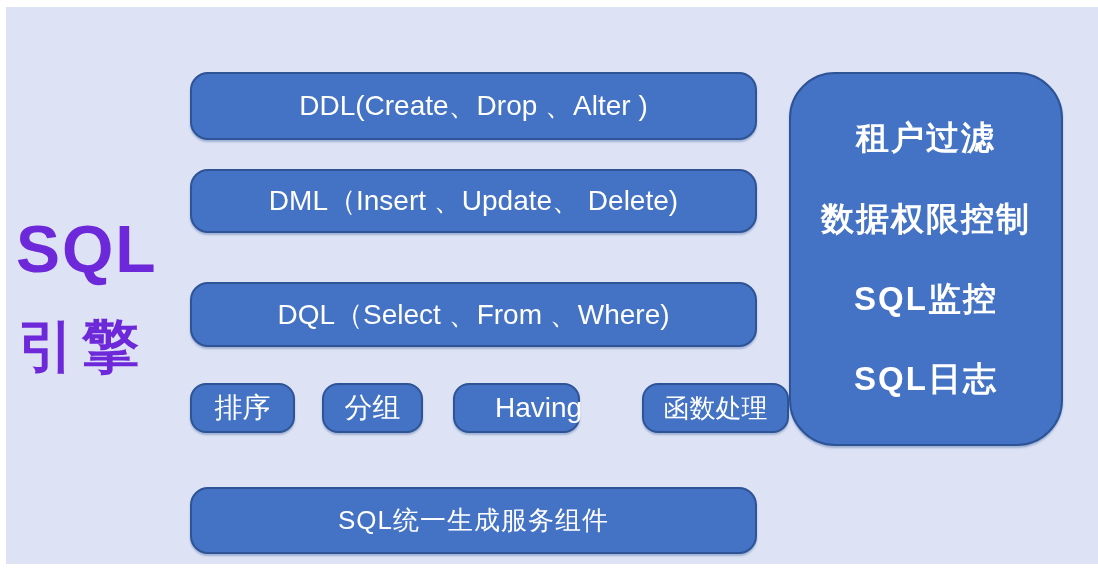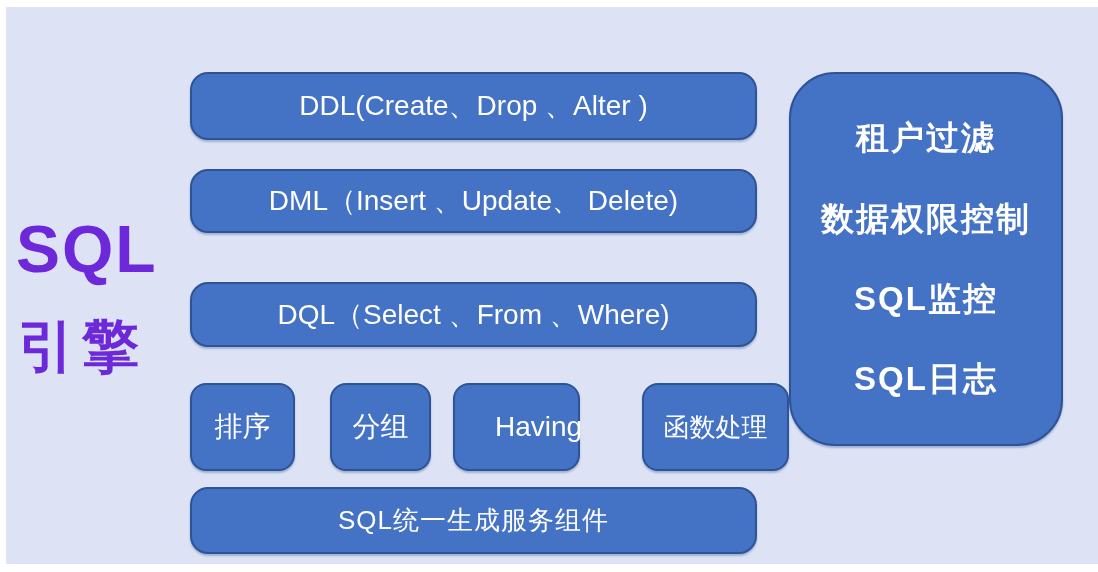--- a/index.html
+++ b/index.html
@@ -61,26 +61,26 @@
     width: 567px;
     height: 68px;
     font-size: 28px;
   }
   .box-ddl { top: 72px; }
   .box-dml { top: 169px; height: 64px; }
   .box-dql { top: 282px; height: 65px; }
   .box-bottom { top: 487px; height: 67px; font-size: 26px; letter-spacing: 1px; }
   .box-small {
     top: 383px;
-    height: 88px;
+    height: 50px;
     font-size: 28px;
     border-radius: 16px;
   }
   .box-sort   { left: 190px; width: 105px; }
-  .box-group  { left: 322px; width: 101px; margin-left: 8px; }
+  .box-group  { left: 322px; width: 101px; }
   .box-having { left: 453px; width: 127px; padding-left: 44px; }
   .box-func   { left: 642px; width: 147px; font-size: 26px; }
   .side-panel {
     position: absolute;
     box-sizing: border-box;
     left: 789px;
     top: 72px;
     width: 274px;
     height: 374px;
     background: #4472c4;

